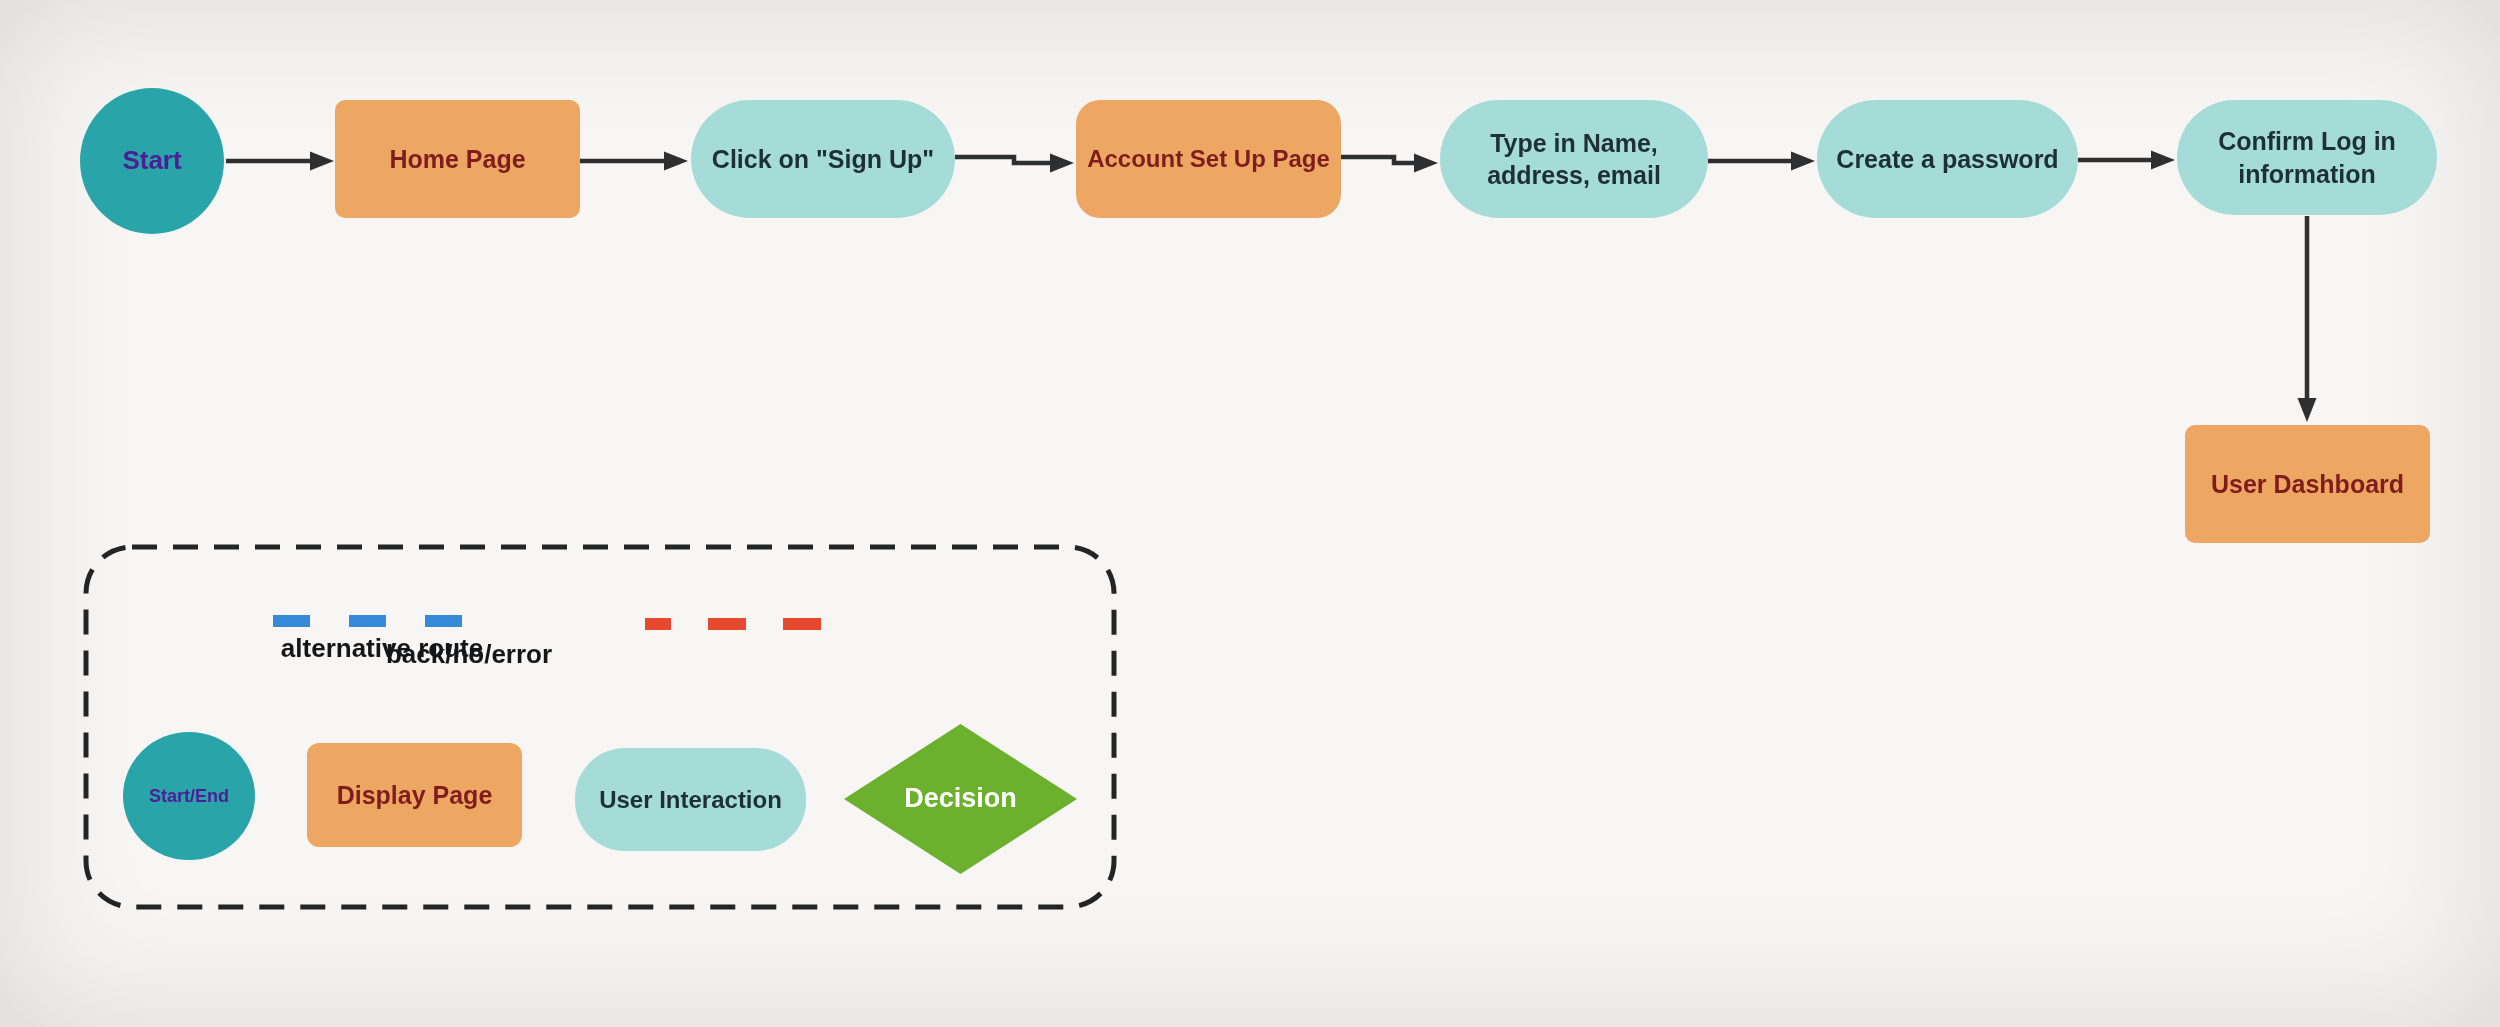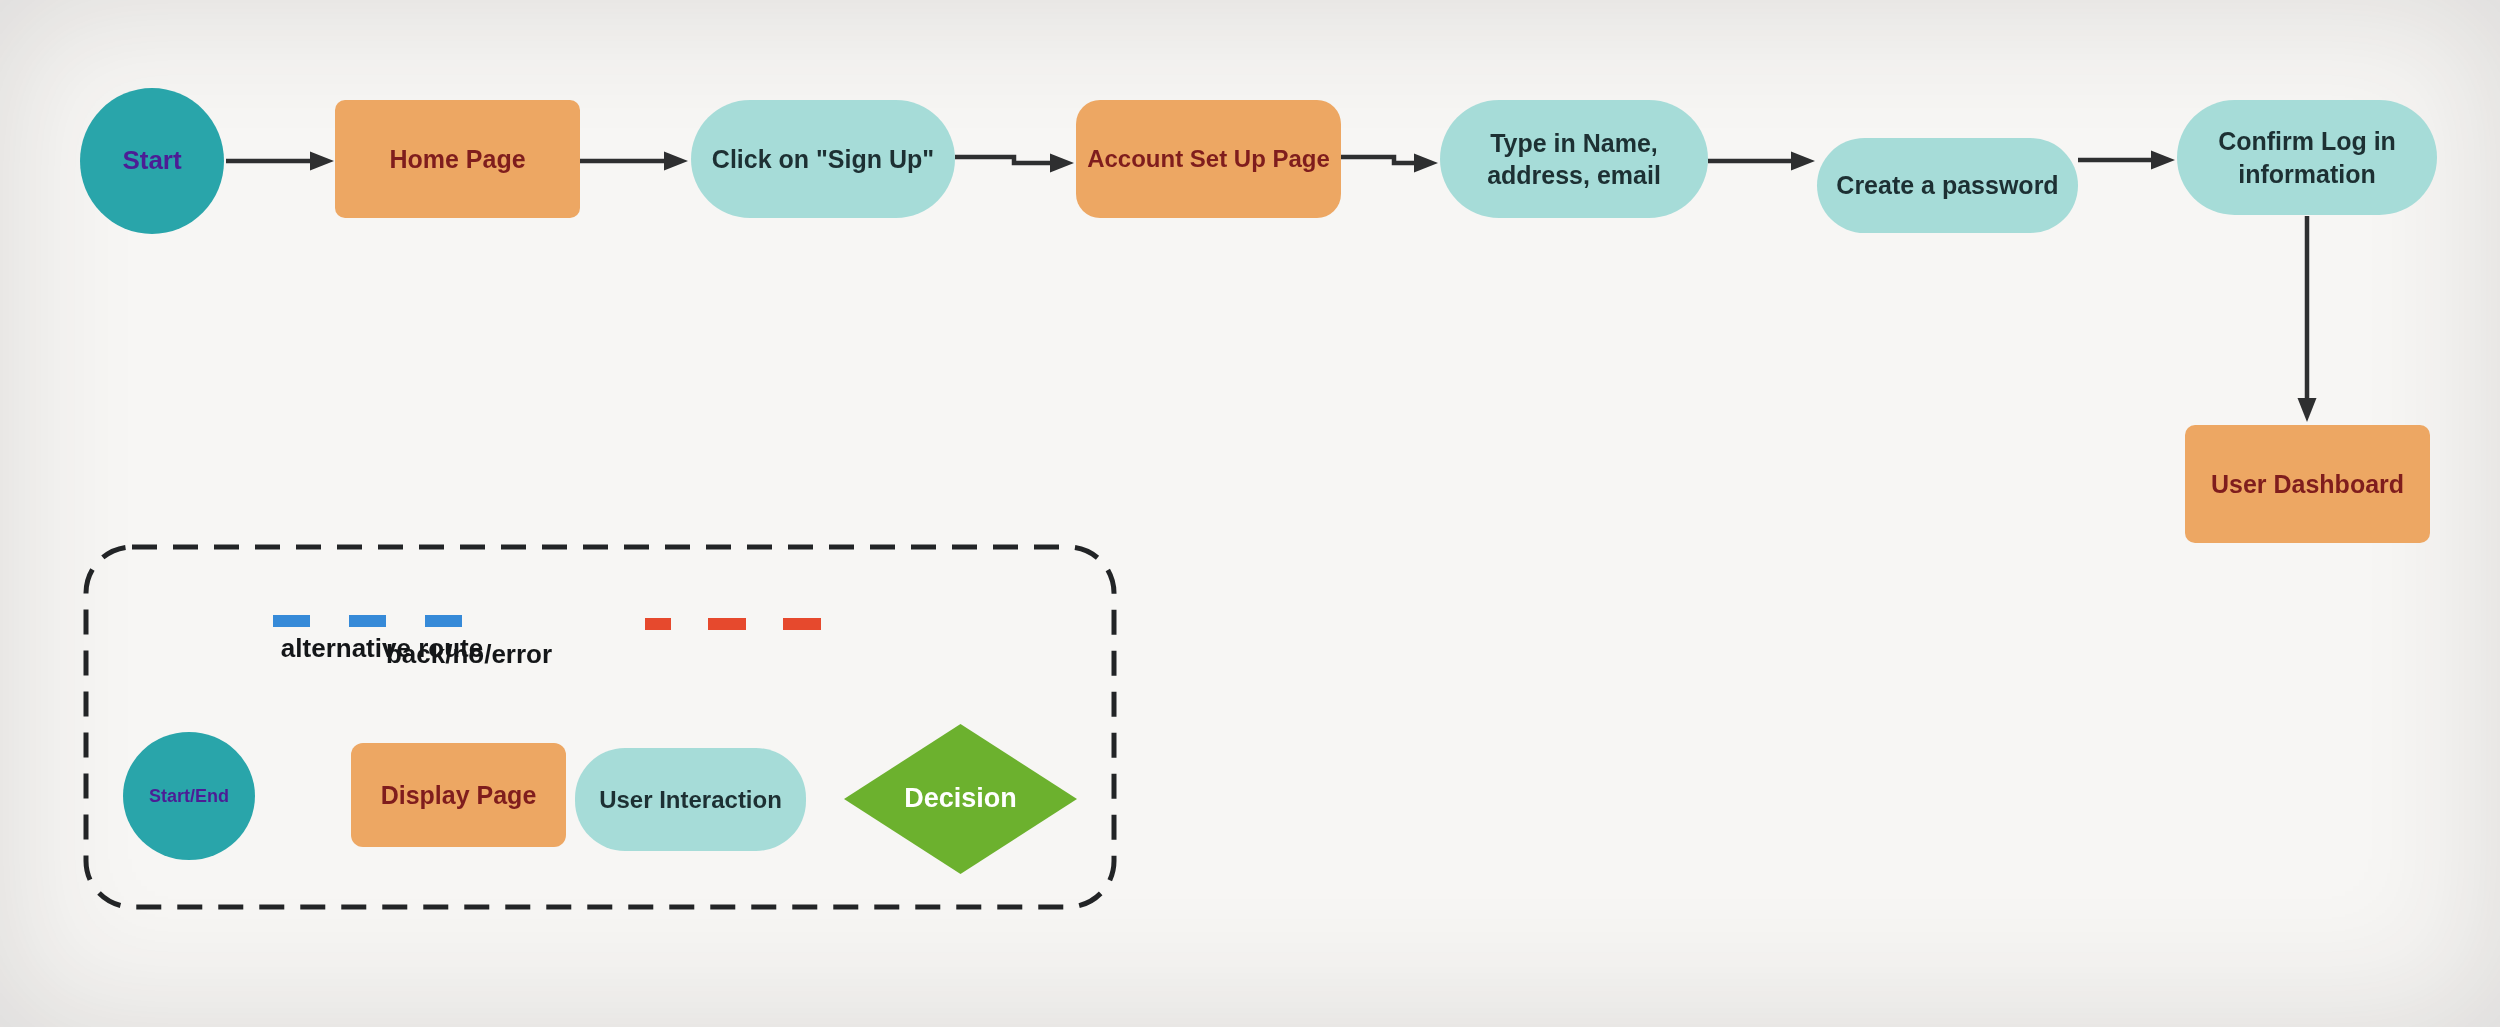--- a/index.html
+++ b/index.html
@@ -89,41 +89,41 @@
   </div>
 
   <div class="node display-page r24 fs24 nowrap" style="left:1076px;top:100px;width:265px;height:118px;">
     <span class="node-label">Account Set Up Page</span>
   </div>
 
   <div class="node user-interaction pill fs25 wrap-narrow" style="left:1440px;top:100px;width:268px;height:118px;">
     <span class="node-label">Type in Name, address, email</span>
   </div>
 
-  <div class="node user-interaction pill fs25 nowrap" style="left:1817px;top:100px;width:261px;height:95px;margin-top:38px;">
+  <div class="node user-interaction pill fs25 nowrap" style="left:1817px;top:100px;width:261px;height:118px;">
     <span class="node-label">Create a password</span>
   </div>
 
   <div class="node user-interaction pill fs25 wrap-narrow" style="left:2177px;top:100px;width:260px;height:115px;">
     <span class="node-label">Confirm Log in information</span>
   </div>
 
   <div class="node display-page r10 fs25 nowrap" style="left:2185px;top:425px;width:245px;height:118px;">
     <span class="node-label">User Dashboard</span>
   </div>
 
   <div class="legend-label" style="left:382px;top:648px;">alternative route</div>
 
   <div class="legend-label" style="left:469px;top:654px;">back/no/error</div>
 
   <div class="node start-end fs22 wrap-tiny" style="left:123px;top:732px;width:132px;height:128px;">
     <span class="node-label">Start/End</span>
   </div>
 
-  <div class="node display-page r12 fs25 nowrap" style="left:307px;top:743px;width:215px;height:104px;margin-left:44px;">
+  <div class="node display-page r12 fs25 nowrap" style="left:307px;top:743px;width:215px;height:104px;">
     <span class="node-label">Display Page</span>
   </div>
 
   <div class="node user-interaction fs24 nowrap" style="left:575px;top:748px;width:231px;height:103px;border-radius:50px;">
     <span class="node-label">User Interaction</span>
   </div>
 
   <div class="node decision fs21 nowrap" style="left:844px;top:724px;width:233px;height:150px;">
     <span class="node-label">Decision</span>
   </div>

